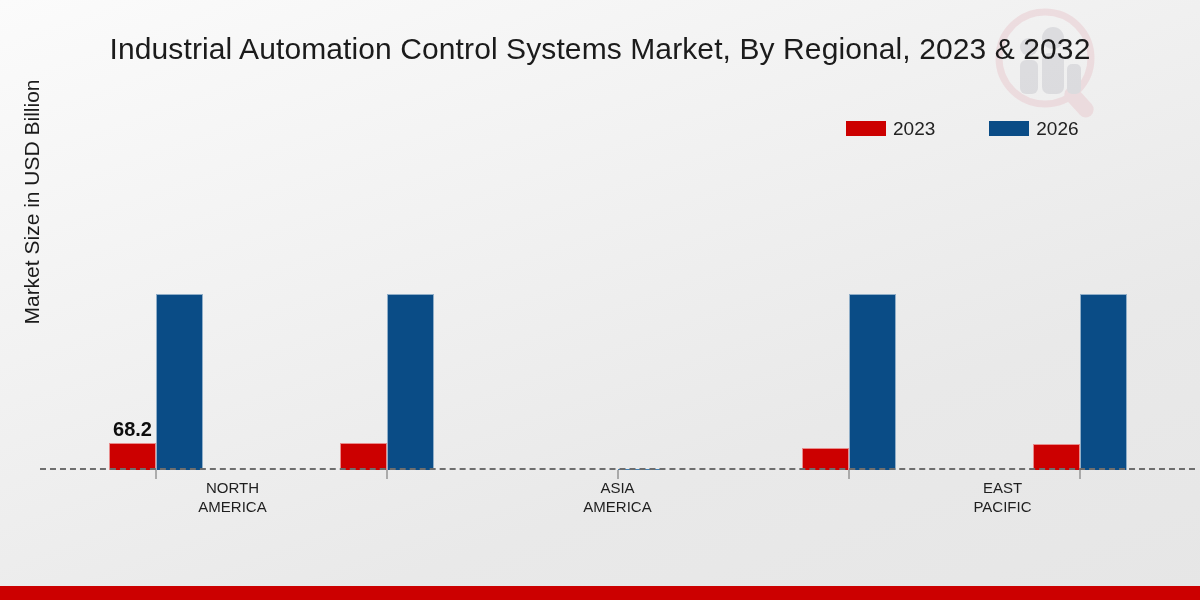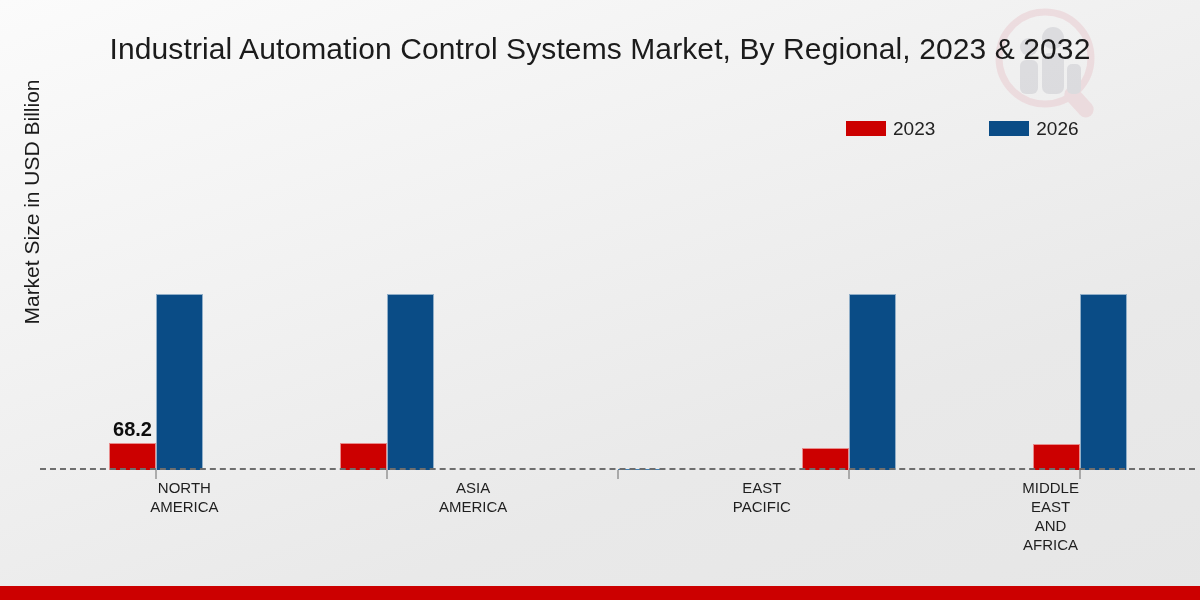--- a/index.html
+++ b/index.html
@@ -268,21 +268,17 @@
     <div class="baseline"></div>
   </div>
 
   <div class="cat-labels">
     <div class="cat-label">NORTH
 AMERICA</div>
     <div class="cat-label">ASIA
 AMERICA</div>
     <div class="cat-label">EAST
 PACIFIC</div>
-    <div class="cat-label">MIDDLE
-EAST
-AND
-AFRICA</div>
   </div>
 
   <div class="footer-bar" style="background:#cc0000"></div>
 
 </div>
 
 </body></html>

